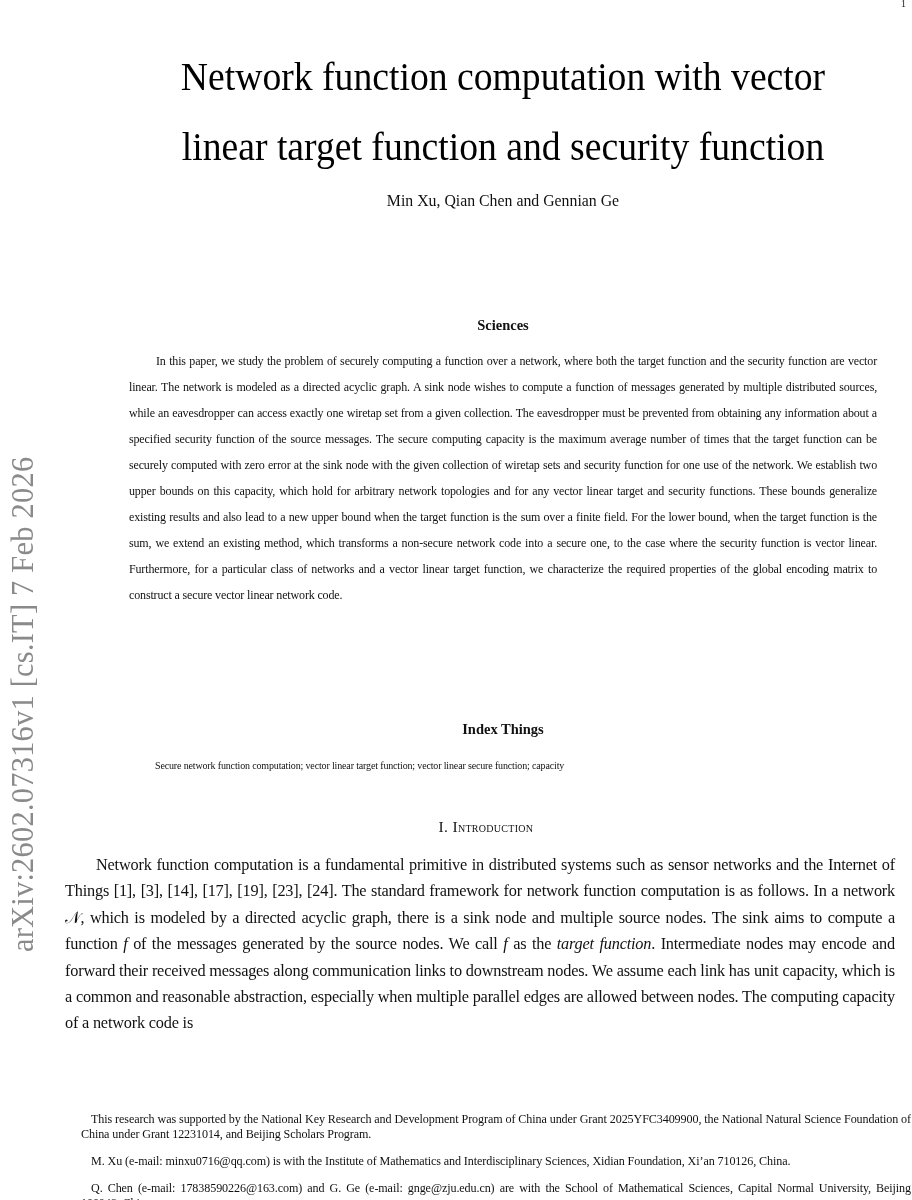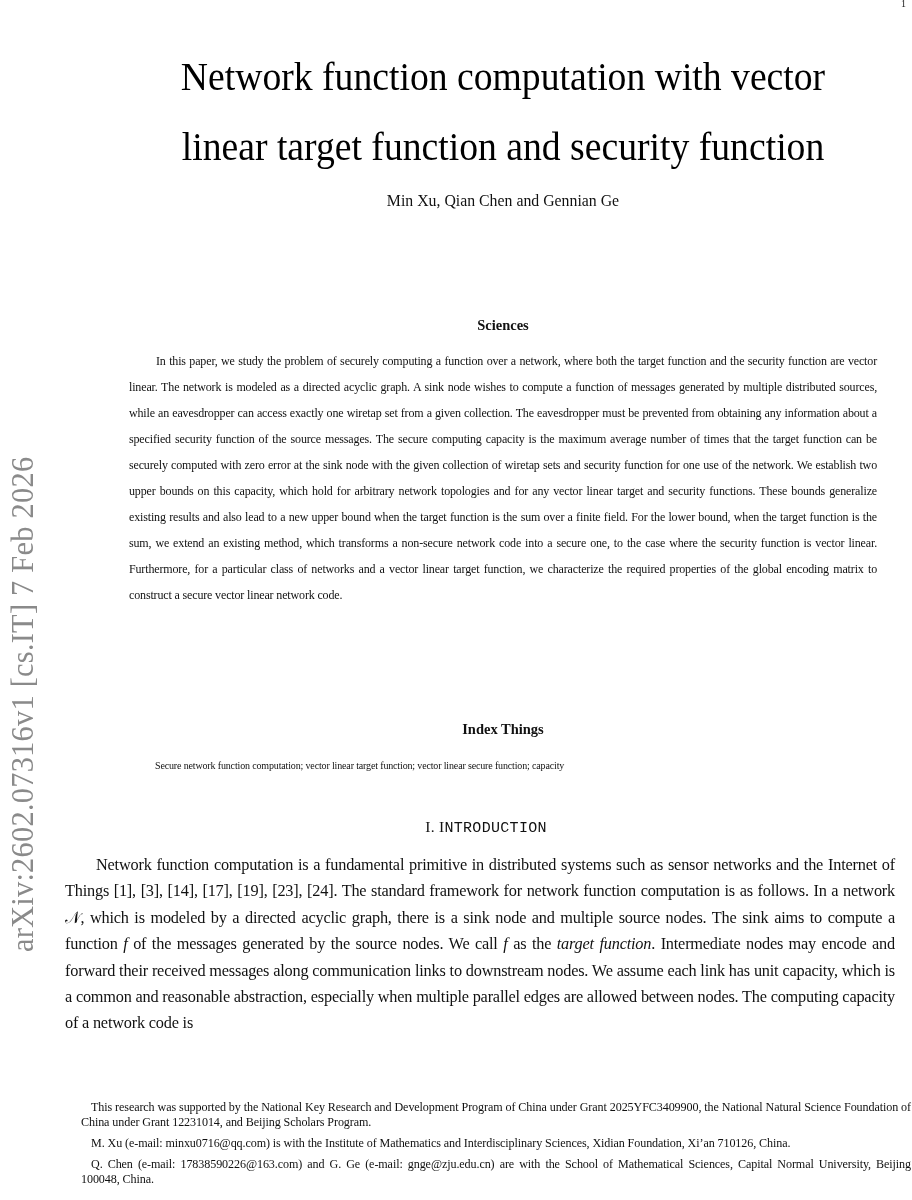--- a/index.html
+++ b/index.html
@@ -46,21 +46,21 @@
   .intro-body {
     position: absolute; left: 65px; width: 830px; top: 852px;
     font-size: 16.3px; line-height: 26.4px; text-align: justify;
     text-indent: 31px; letter-spacing: -0.2px;
   }
   .intro-body em { font-style: italic; }
   .footnotes {
     position: absolute; left: 81px; width: 830px; top: 1100px;
     font-size: 12.1px; line-height: 15px; text-align: justify; letter-spacing: -0.1px;
   }
-  .footnotes p { margin: 0 0 6px 0; text-indent: 10px; }
+  .footnotes p { margin: 12px 0 6px 0; text-indent: 10px; }
 </style>
 </head>
 <body>
 
 <div class="page-number">1</div>
 
 <div class="arxiv-stamp">arXiv:2602.07316v1  [cs.IT]  7 Feb 2026</div>
 
 <div class="title">
   <div>Network function computation with vector</div>
@@ -68,21 +68,21 @@
 </div>
 
 <div class="authors">Min Xu, Qian Chen and Gennian Ge</div>
 
 <div class="section-head" style="top:317px;">Sciences</div>
 <div class="abstract-body">In this paper, we study the problem of securely computing a function over a network, where both the target function and the security function are vector linear. The network is modeled as a directed acyclic graph. A sink node wishes to compute a function of messages generated by multiple distributed sources, while an eavesdropper can access exactly one wiretap set from a given collection. The eavesdropper must be prevented from obtaining any information about a specified security function of the source messages. The secure computing capacity is the maximum average number of times that the target function can be securely computed with zero error at the sink node with the given collection of wiretap sets and security function for one use of the network. We establish two upper bounds on this capacity, which hold for arbitrary network topologies and for any vector linear target and security functions. These bounds generalize existing results and also lead to a new upper bound when the target function is the sum over a finite field. For the lower bound, when the target function is the sum, we extend an existing method, which transforms a non-secure network code into a secure one, to the case where the security function is vector linear. Furthermore, for a particular class of networks and a vector linear target function, we characterize the required properties of the global encoding matrix to construct a secure vector linear network code.</div>
 
 <div class="section-head" style="top:721px;">Index Things</div>
 <div class="index-body">Secure network function computation; vector linear target function; vector linear secure function; capacity</div>
 
-<div class="intro-head"><span>I. </span><span>I</span><span class="sc" style="font-size:15px;font-family:Liberation Mono, monospace;">NTRODUCTION</span></div>
+<div class="intro-head"><span>I. </span><span>I</span><span class="sc" style="font-size:10px;">NTRODUCTION</span></div>
 
 <div class="intro-body"><span>Network function computation is a fundamental primitive in distributed systems such as sensor networks and the Internet of Things [1], [3], [14], [17], [19], [23], [24]. The standard framework for network function computation is as follows. In a network 𝒩, which is modeled by a directed acyclic graph, there is a sink node and multiple source nodes. The sink aims to compute a function </span><em>f</em><span> of the messages generated by the source nodes. We call </span><em>f</em><span> as the </span><em>target function</em><span>. Intermediate nodes may encode and forward their received messages along communication links to downstream nodes. We assume each link has unit capacity, which is a common and reasonable abstraction, especially when multiple parallel edges are allowed between nodes. The computing capacity of a network code is</span></div>
 
 <div class="footnotes">
   <p>This research was supported by the National Key Research and Development Program of China under Grant 2025YFC3409900, the National Natural Science Foundation of China under Grant 12231014, and Beijing Scholars Program.</p>
   <p>M. Xu (e-mail: minxu0716@qq.com) is with the Institute of Mathematics and Interdisciplinary Sciences, Xidian Foundation, Xi’an 710126, China.</p>
   <p>Q. Chen (e-mail: 17838590226@163.com) and G. Ge (e-mail: gnge@zju.edu.cn) are with the School of Mathematical Sciences, Capital Normal University, Beijing 100048, China.</p>
 </div>
 
 </body></html>

